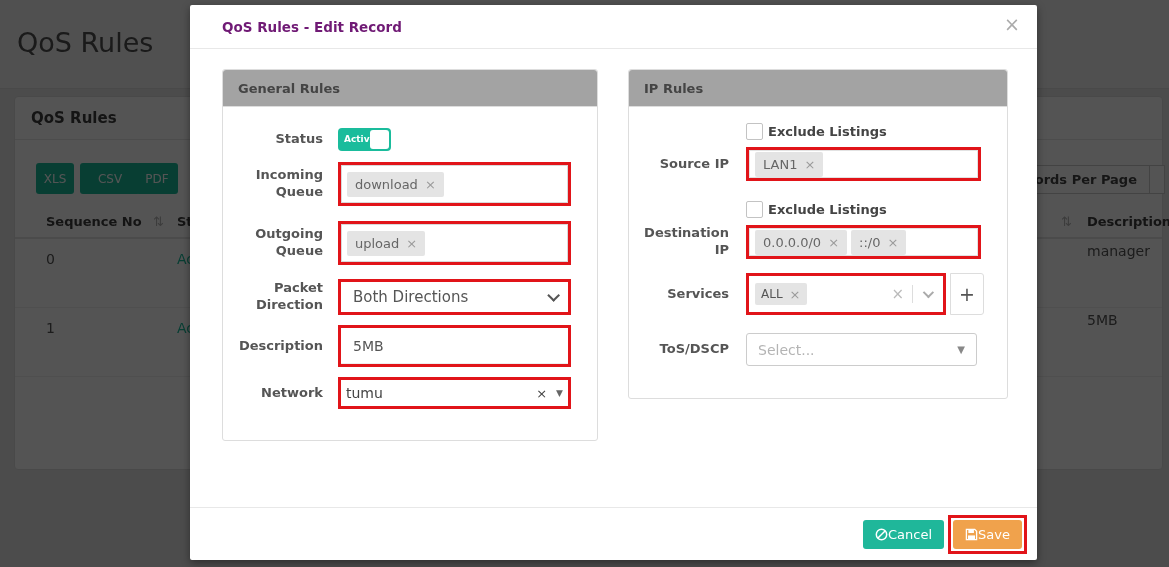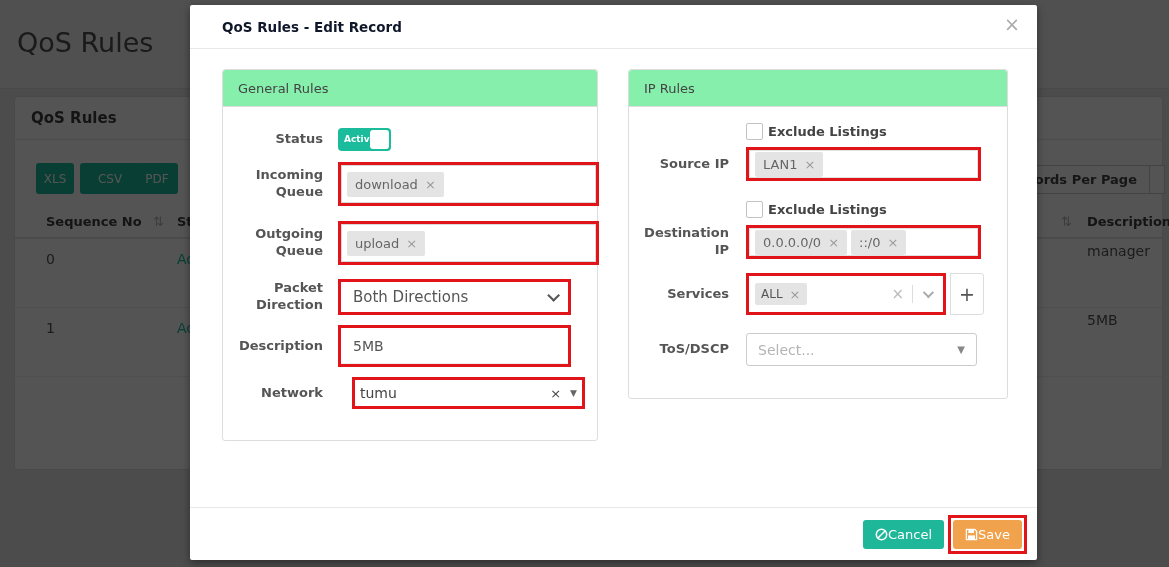--- a/index.html
+++ b/index.html
@@ -35,42 +35,42 @@
   .cell-seq { position:absolute; left:31px; top:12px; }
   .cell-status { position:absolute; left:162px; top:12px; color:#1abc9c; }
   .cell-desc { position:absolute; left:1072px; top:4px; }
 
   
   .backdrop { position:absolute; inset:0; background:rgba(0,0,0,0.67); }
 
   
   .modal { position:absolute; left:190px; top:5px; width:847px; height:555px; background:#fff; border-radius:2px; box-shadow:0 3px 9px rgba(0,0,0,.4); }
   .modal-header { position:absolute; top:0; left:0; right:0; height:44px; border-bottom:1px solid #e8e8e8; }
-  .modal-title { position:absolute; left:32px; top:14px; font-size:13.5px; font-weight:bold; color:#0f172a; }
+  .modal-title { position:absolute; left:32px; top:14px; font-size:13.5px; font-weight:bold; color:#701a75; }
   .modal-close { position:absolute; right:17px; top:10px; font-size:19px; color:#ababab; cursor:pointer; line-height:1; }
   .panel { position:absolute; border:1px solid #ddd; border-radius:3px; background:#fff; }
   .panel-general { left:32px; top:64px; width:376px; height:372px; }
   .panel-ip { left:438px; top:64px; width:380px; height:330px; }
-  .panel-header { height:37px; background:#86efac; border-bottom:1px solid #ddd; border-radius:3px 3px 0 0; }
+  .panel-header { height:37px; background:#a3a3a3; border-bottom:1px solid #ddd; border-radius:3px 3px 0 0;font-weight:bold; }
   .panel-header span { display:inline-block; margin:11px 0 0 15px; font-size:13px; color:#444; }
   .frow { display:flex; align-items:center; }
   .flabel { width:100px; margin-right:15px; text-align:right; font-size:13px; font-weight:bold; color:#555; line-height:1.3; flex:none; }
   .red-rect { border:3px solid #e11419; flex:none; }
 
   
   .row-status { margin-top:20px; height:24px; }
   .toggle { position:relative; width:53px; height:23px; background:#1abc9c; border-radius:4px; cursor:pointer; flex:none; }
   .toggle-label { position:absolute; left:6px; top:6px; font-size:9px; font-weight:bold; color:#fff; }
   .toggle-knob { position:absolute; right:2px; top:2px; width:19px; height:19px; background:#fff; border-radius:3px; }
   .row-incoming { margin-top:11px; }
   .row-outgoing { margin-top:15px; }
   .row-packet { margin-top:14px; }
   .row-desc { margin-top:10px; }
-  .row-network { margin-top:10px;gap:14px; }
-  .tag-select { width:255px; height:38px; background:#fff; border:1px solid #d9d9d9; display:flex; align-items:center; padding-left:5px; }
+  .row-network { margin-top:10px; }
+  .tag-select { width:227px; height:38px; background:#fff; border:1px solid #d9d9d9; display:flex; align-items:center; padding-left:5px; }
   .tag { background:#e4e4e4; border-radius:2px; padding:5px 8px; font-size:13px; color:#666; display:flex; align-items:center; white-space:nowrap; margin-right:4px; }
   .tag-x { margin-left:7px; color:#9a9a9a; font-size:13px; cursor:pointer; line-height:1; }
   .native-select { width:227px; height:30px; background:#fff; display:flex; align-items:center; padding:0 12px; font-size:15px; color:#555; }
   .chevron { margin-left:auto; width:9px; height:9px; border-right:2px solid #555; border-bottom:2px solid #555; transform:rotate(45deg) translateY(-3px); flex:none; }
   .text-input { width:227px; height:36px; background:#fff; border-bottom:1px solid #eee; display:flex; align-items:center; padding:0 12px; font-size:14px; color:#555; }
   .select2 { width:227px; height:26px; background:#fff; display:flex; align-items:center; padding:0 5px; font-size:14px; color:#444; }
   .s2-clear { margin-left:auto; color:#444; font-size:13px; cursor:pointer; }
   .s2-caret { margin-left:9px; color:#666; font-size:9px; cursor:pointer; }
 
   

